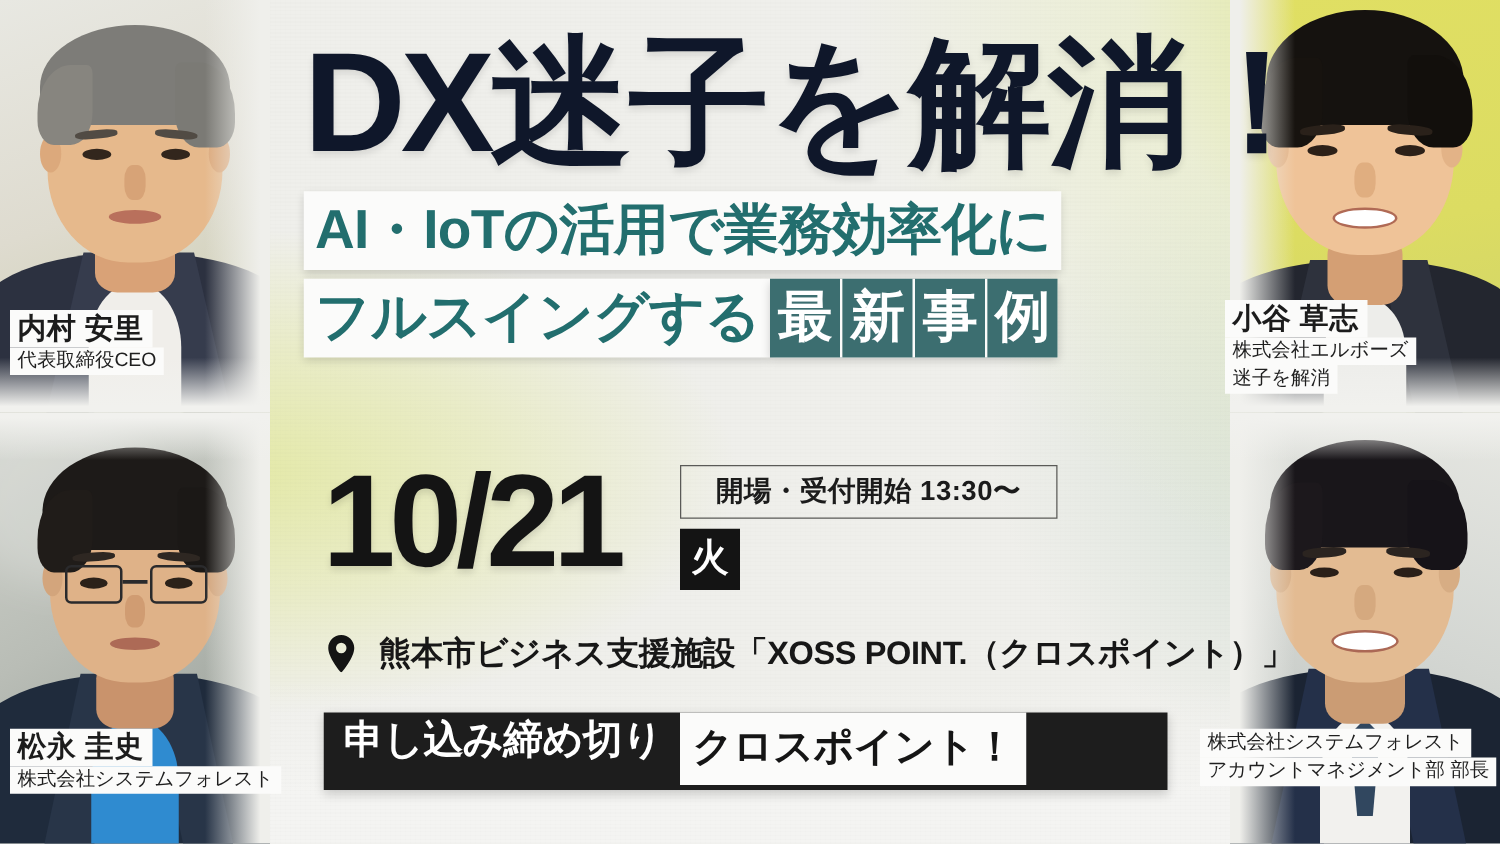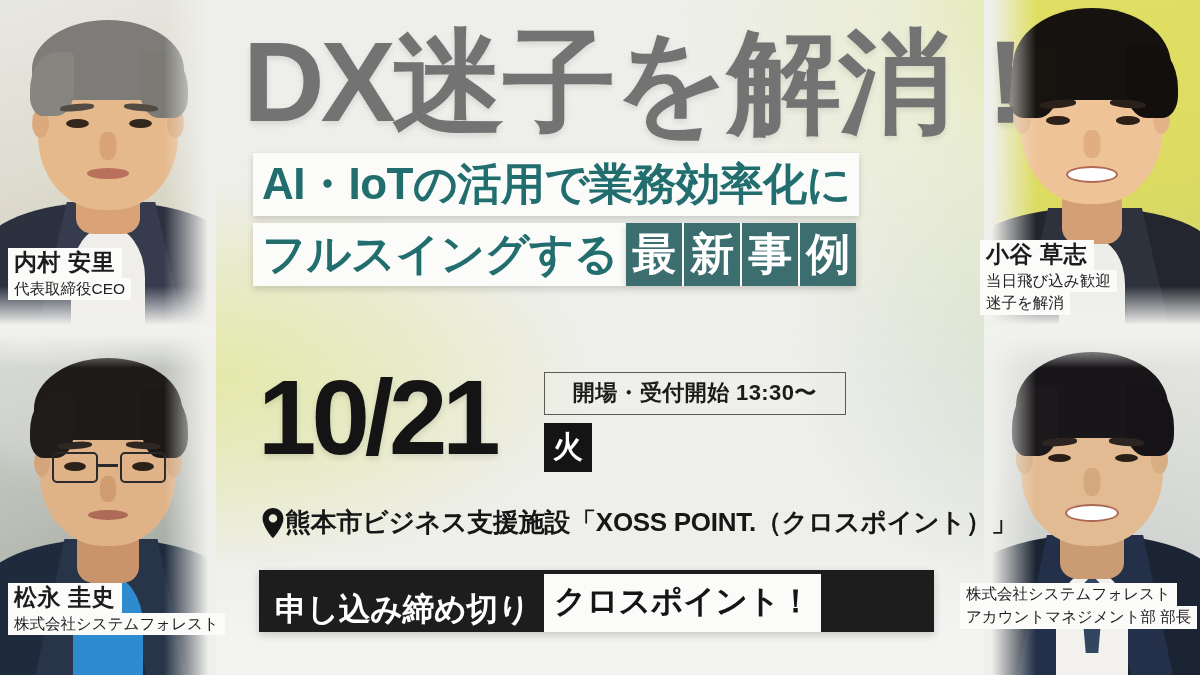--- a/index.html
+++ b/index.html
@@ -108,28 +108,28 @@
   .headline {
     position:absolute;
     left:243px; top:26px;
     width:730px;
     z-index:12;
   }
   .h-main {
     font-size:113px;
     line-height:1.0;
     font-weight:900;
-    color:#737373;
+    color:#0f172a;
     letter-spacing:-2px;
     white-space:nowrap;
     text-shadow:0 3px 6px rgba(0,0,0,.10);
   }
   .h-main .lat { letter-spacing:-4px; }
 
-  .sub-wrap { margin-top:14px;margin-left:10px; }
+  .sub-wrap { margin-top:14px; }
   .sub-row {
     display:flex; align-items:stretch;
     margin-bottom:7px;
   }
   .sub-band {
     background:#fbfbfa;
     color:#226e6e;
     font-size:44px;
     font-weight:900;
     line-height:1.16;
@@ -196,33 +196,33 @@
 
   
   .venue {
     position:absolute;
     left:262px; top:505px;
     display:flex; align-items:center;
     z-index:12;
   }
   .venue svg { display:block; }
   .venue-text {
-    margin-left:1px;
+    margin-left:19px;
     font-size:26px; font-weight:700;
     color:#171717; letter-spacing:-.3px;
     white-space:nowrap;
   }
 
   
   .cta {
     position:absolute;
     left:259px; top:570px;
     width:675px; height:62px;
     background:#1d1d1d;
-    display:flex; align-items:flex-end;
+    display:flex; align-items:flex-start;
     z-index:13;
     box-shadow:0 3px 8px rgba(0,0,0,.18);
   }
   .cta-left {
     color:#ffffff;
     font-size:32px; font-weight:900;
     letter-spacing:-.5px;
     margin-left:16px;
     white-space:nowrap;
   }
@@ -399,21 +399,21 @@
   <div class="caption" style="left:8px; top:248px;">
     <div class="cap-rows">
       <div class="cap-name">内村 安里</div>
       <div class="cap-line">代表取締役CEO</div>
     </div>
   </div>
 
   <div class="caption right" style="left:980px; top:240px;">
     <div class="cap-rows">
       <div class="cap-name">小谷 草志</div>
-      <div class="cap-line">当日飛び込み歓迎</div>
+      <div class="cap-line">株式会社エルボーズ</div>
       <div class="cap-line">迷子を解消</div>
     </div>
   </div>
 
   <div class="caption" style="left:8px; top:583px;">
     <div class="cap-rows">
       <div class="cap-name">松永 圭史</div>
       <div class="cap-line">株式会社システムフォレスト</div>
     </div>
   </div>

